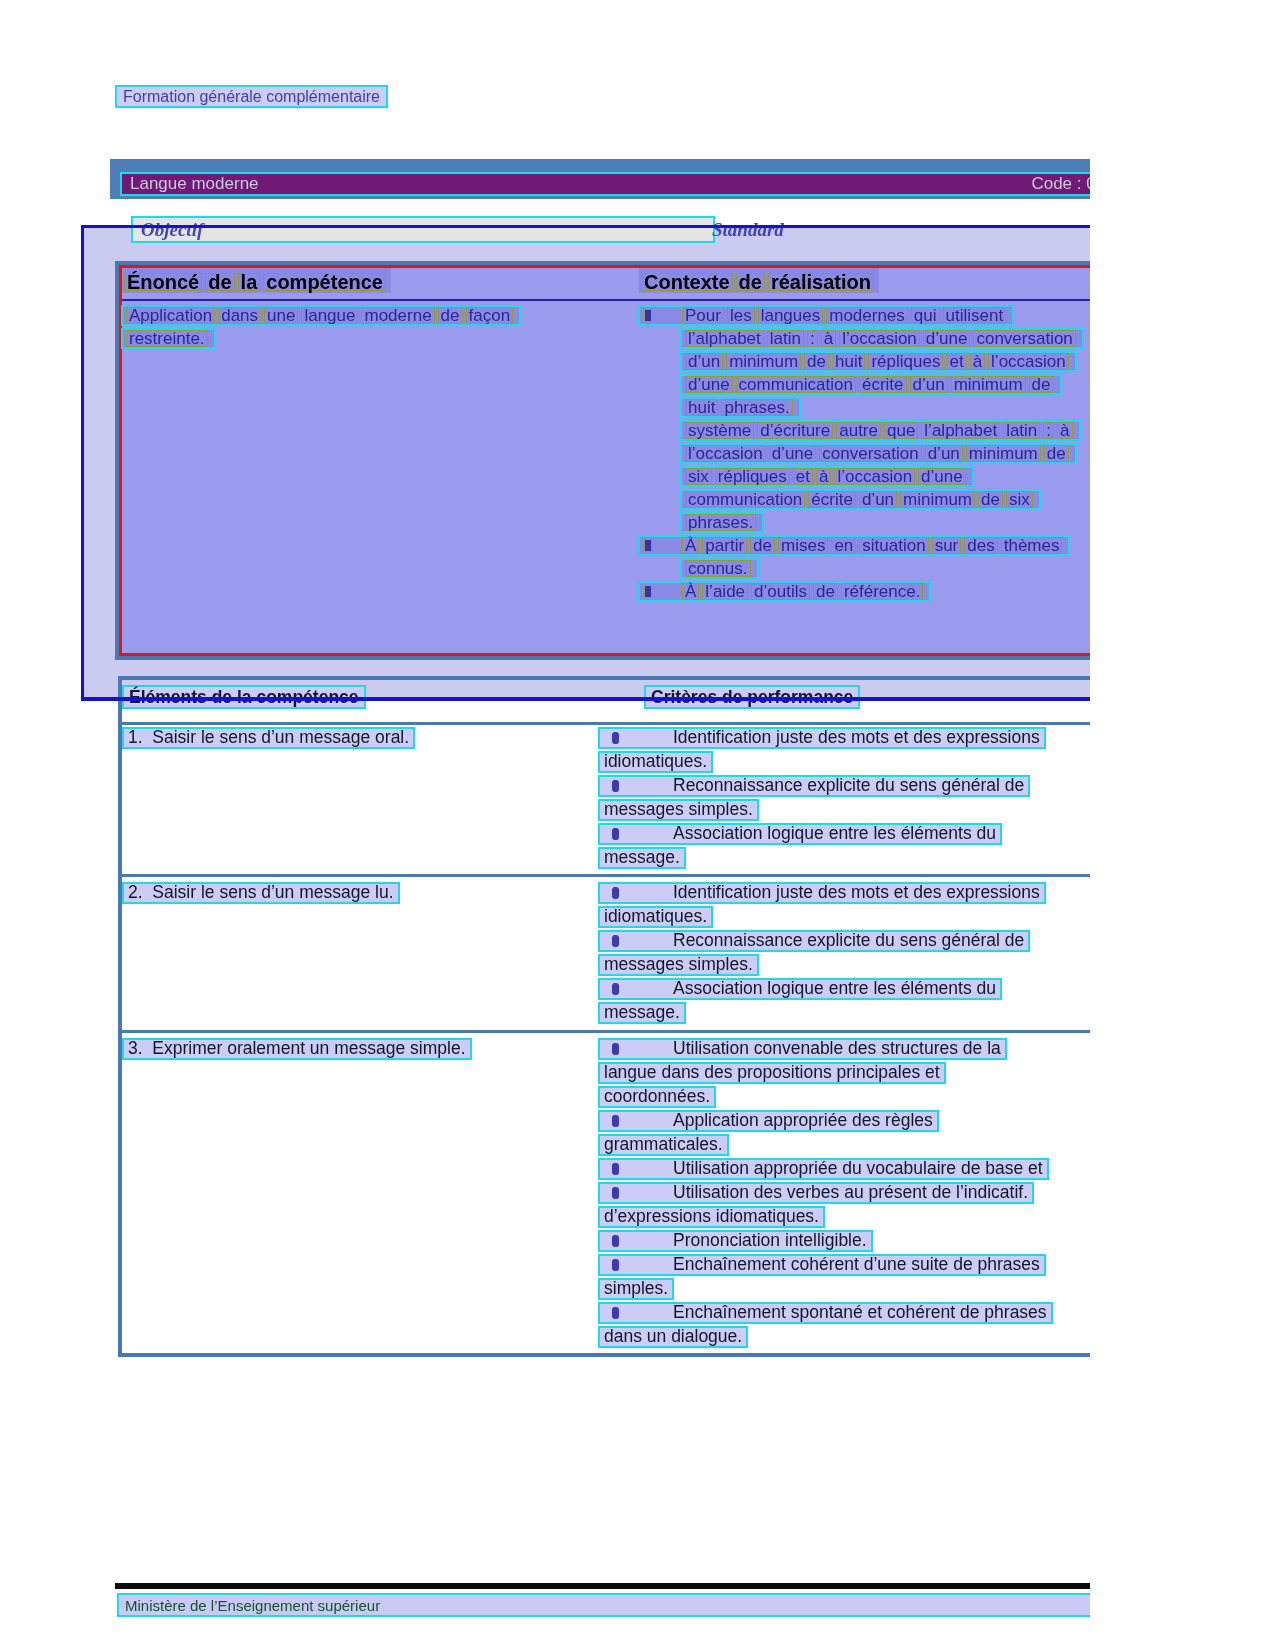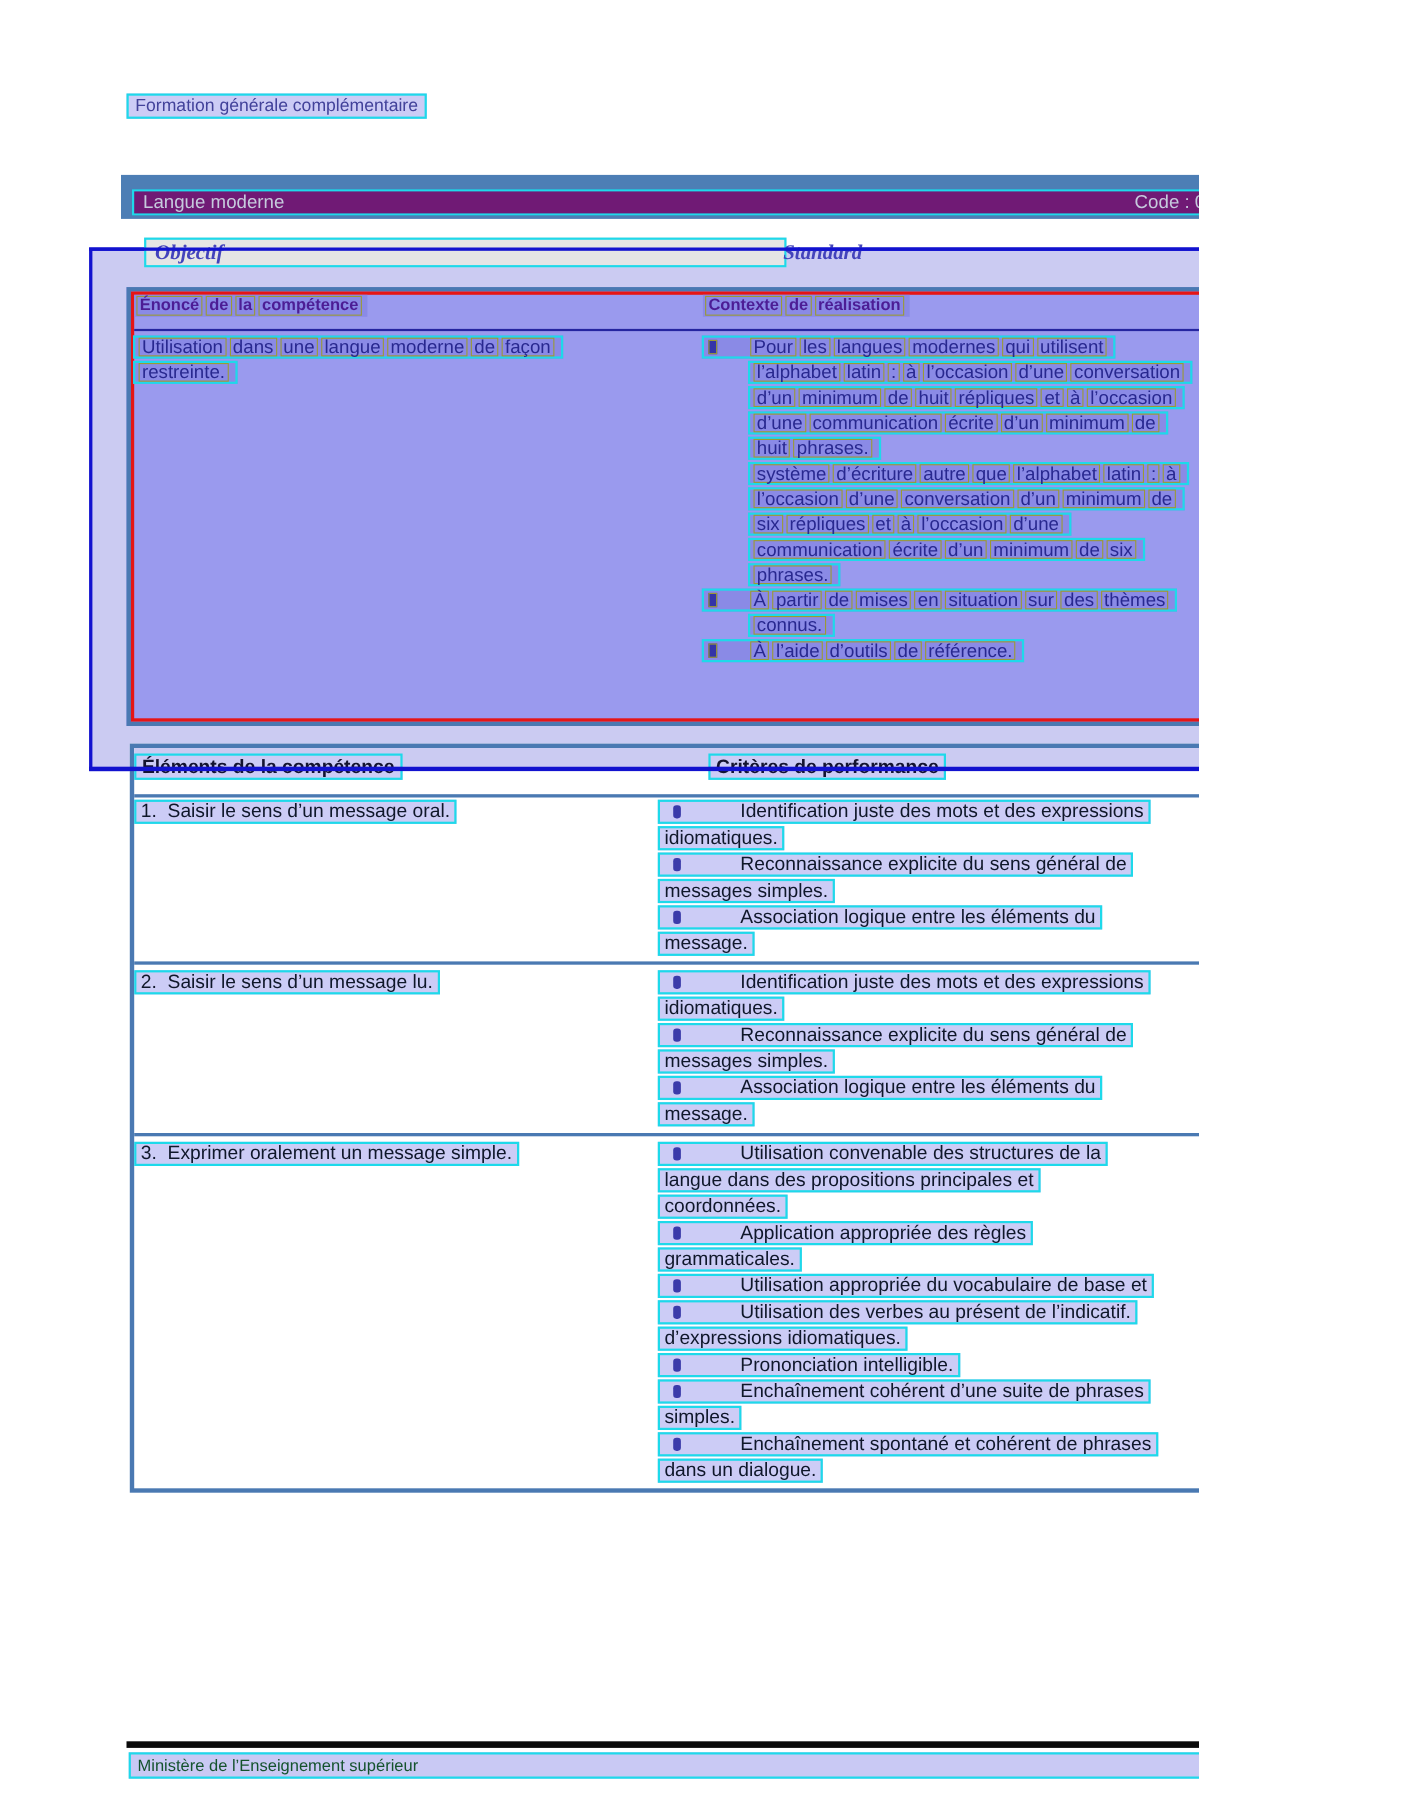--- a/index.html
+++ b/index.html
@@ -32,21 +32,21 @@
   .obj-band .lbl{position:relative;z-index:4;}
   .obj-left{position:absolute;left:8px;top:0;}
   .obj-right{position:absolute;left:512px;top:0;}
   .box-top-line{position:absolute;left:81px;top:215px;width:1102px;height:3px;background:#1212cf;z-index:3;}
   .box-bottom-line{position:absolute;left:81px;top:687px;width:1102px;height:4px;background:#1212cf;z-index:6;}
   
   .table1{position:absolute;left:115px;top:251px;width:1030px;height:399px;box-sizing:border-box;
     border:4px solid #4a79b2;background:#9a9aee;z-index:2;}
   .t1-redframe{position:absolute;inset:0;border:3px solid #e51515;z-index:1;}
   .t1-hdr{position:absolute;top:3px;z-index:2;background:#8a8ae6;padding:1px 2px;white-space:nowrap;
-    font-size:15px;font-weight:bold;color:#4c1d95;text-decoration:underline;}
+    font-size:20px;font-weight:bold;color:#000000;text-decoration:underline;}
   .t1-hdr-left{left:3px;}
   .t1-hdr-right{left:520px;}
   .t1-sep{position:absolute;left:3px;right:3px;top:34px;height:2px;background:#2525a0;z-index:2;}
   .t1-left-cell{position:absolute;left:2px;top:40px;z-index:2;}
   .t1-right-cell{position:absolute;left:519px;top:40px;z-index:2;}
   .t1-band{
     display:table;box-sizing:border-box;height:21px;margin-bottom:2px;background:#8a8ae6;
     border:2px solid #1ed9ea;padding:0 3px;white-space:nowrap;
     font-size:17px;line-height:15px;color:#28288f;
   }
@@ -108,21 +108,21 @@
   </div>
   <div class="box-top-line"></div>
 
   <div class="table1">
     <div class="t1-redframe"></div>
     <div class="t1-hdr t1-hdr-left"><span class="t1-word">Énoncé</span><span class="t1-word">de</span><span class="t1-word">la</span><span class="t1-word">compétence</span></div>
     <div class="t1-hdr t1-hdr-right"><span class="t1-word">Contexte</span><span class="t1-word">de</span><span class="t1-word">réalisation</span></div>
     <div class="t1-sep"></div>
     <div class="t1-left-cell">
         <div class="t1-band">
-          <span class="t1-word">Utilisation</span>
+          <span class="t1-word">Application</span>
           <span class="t1-word">dans</span>
           <span class="t1-word">une</span>
           <span class="t1-word">langue</span>
           <span class="t1-word">moderne</span>
           <span class="t1-word">de</span>
           <span class="t1-word">façon</span>
         </div>
         <div class="t1-band">
           <span class="t1-word">restreinte.</span>
         </div>

